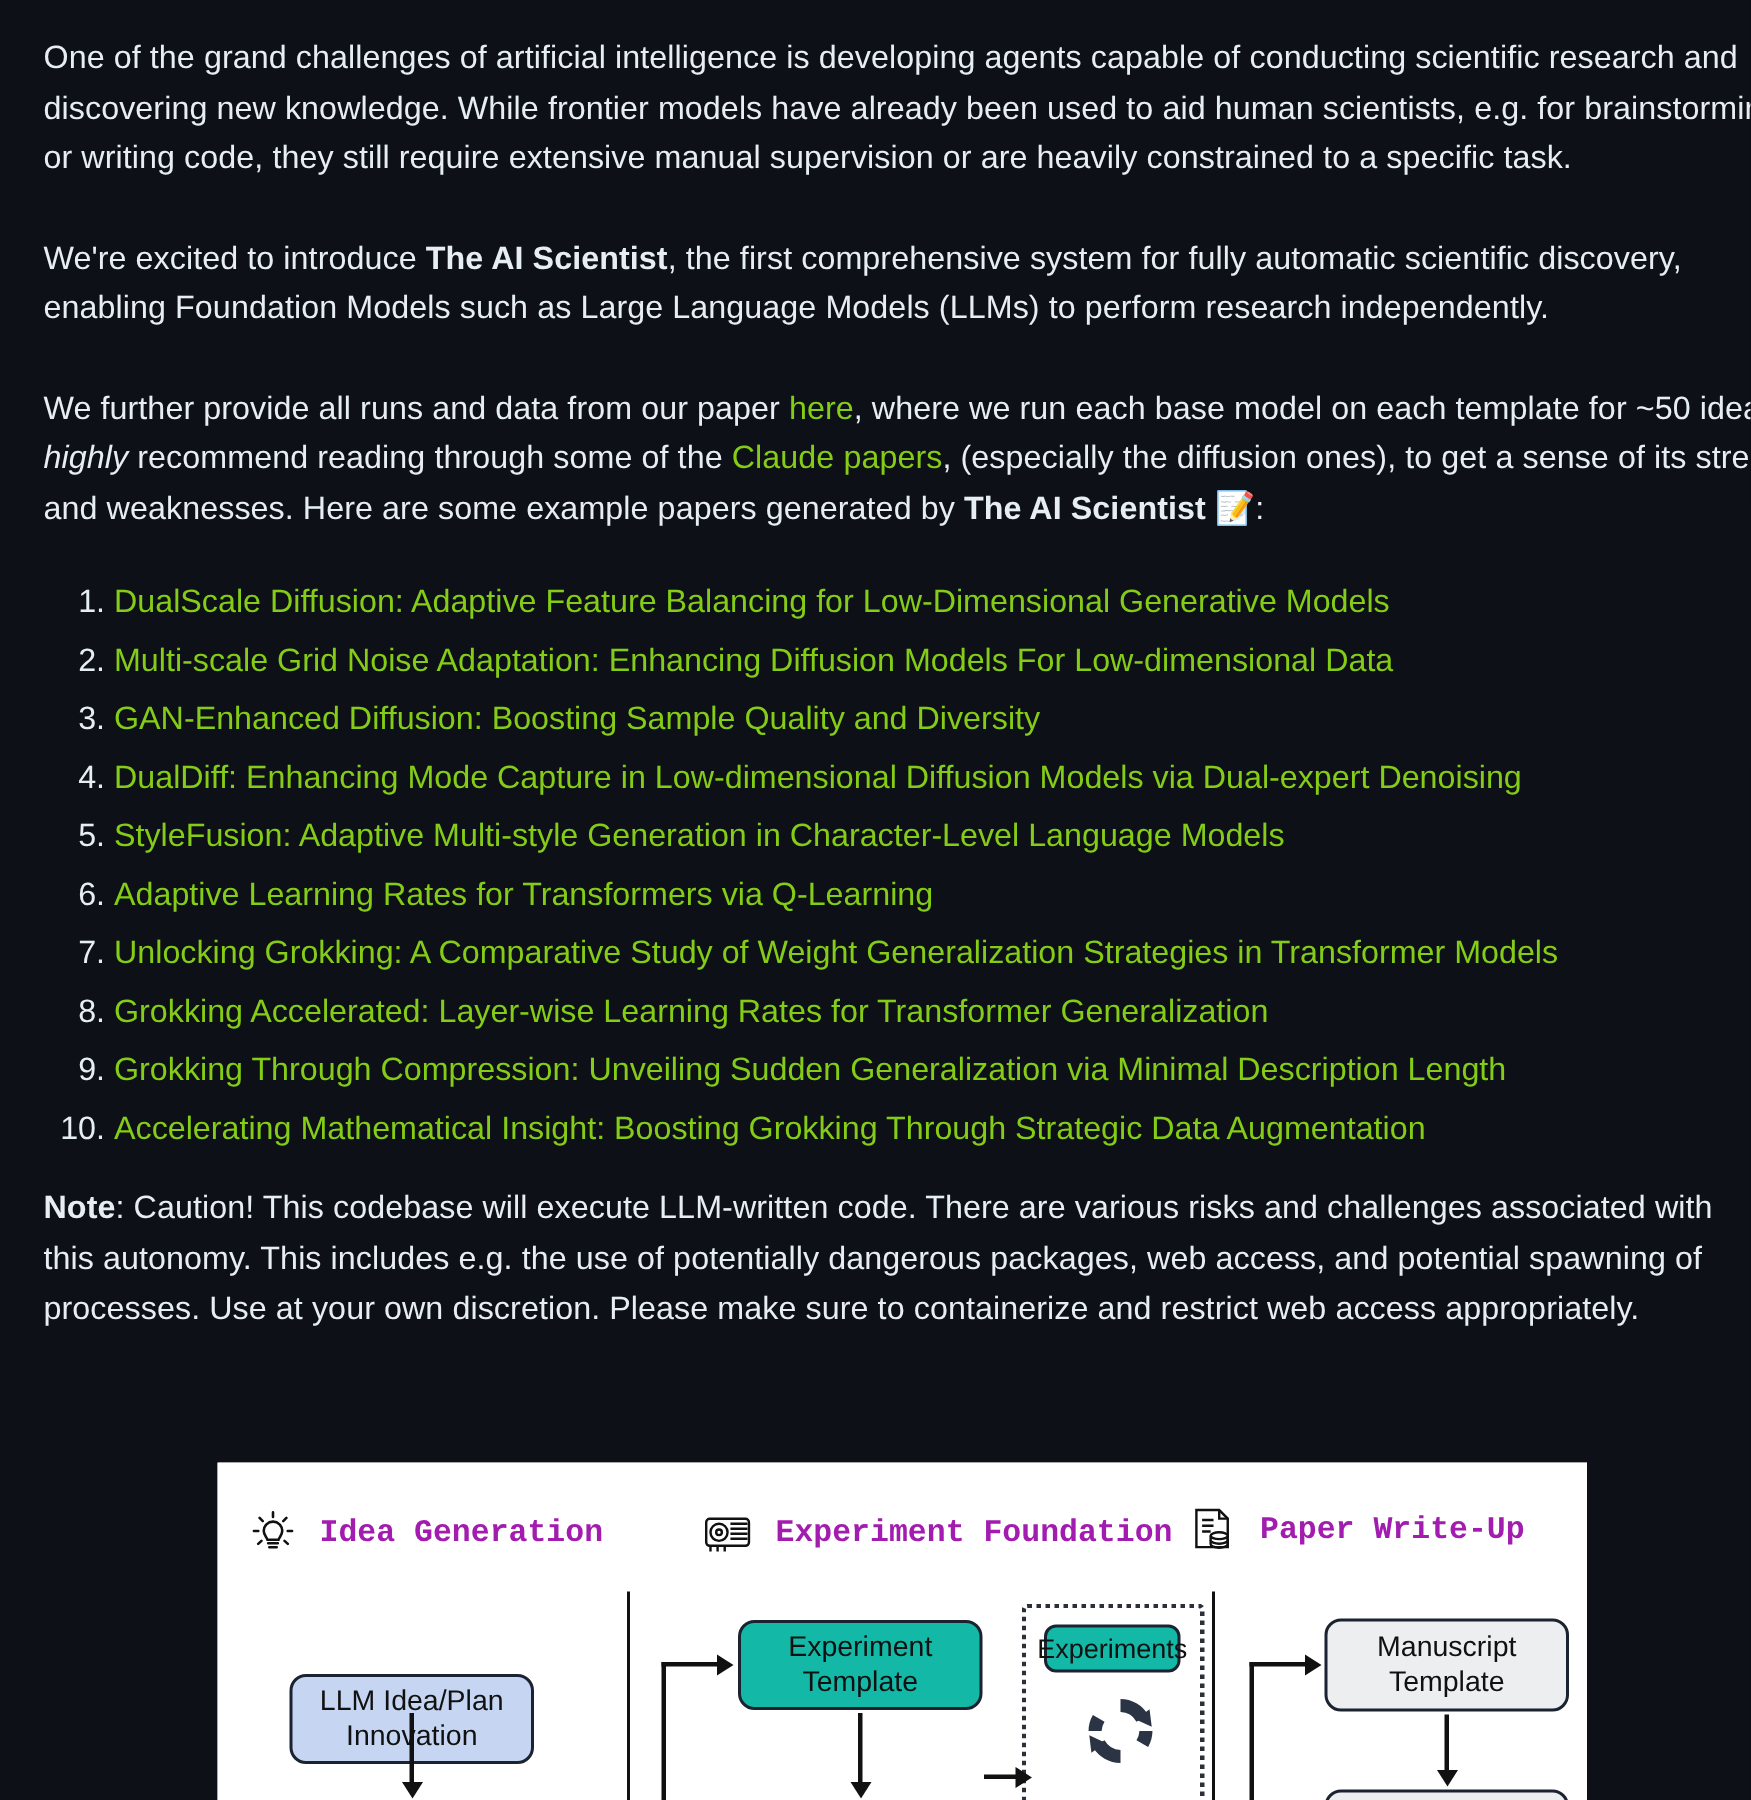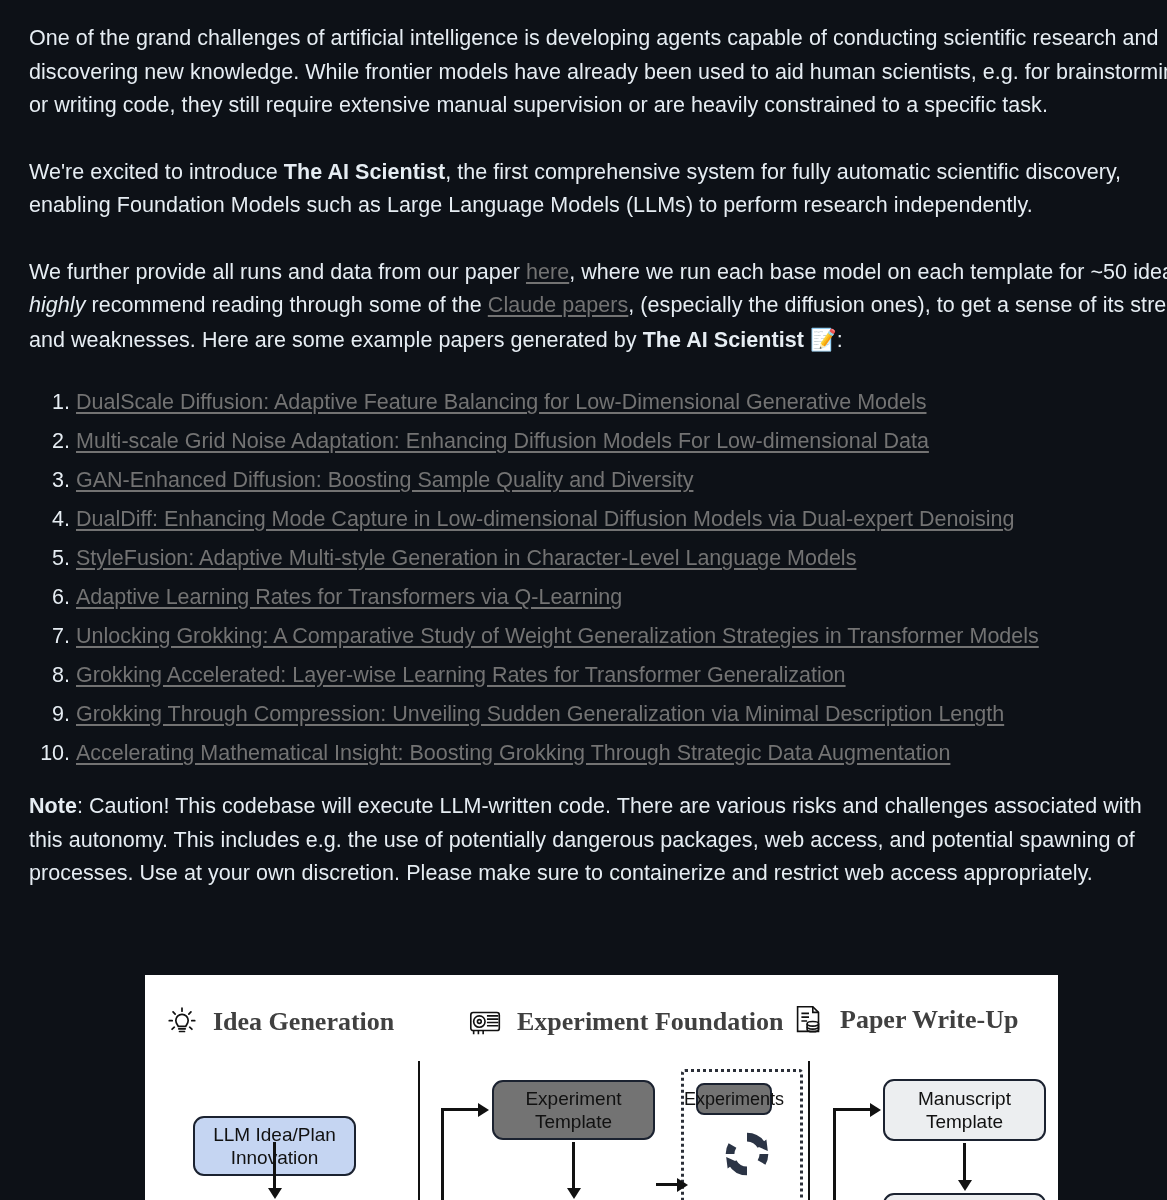--- a/index.html
+++ b/index.html
@@ -45,22 +45,21 @@
   }
   p.para.note {
     width: 1130px;
     margin-bottom: 42px;
   }
 
   b, strong { font-weight: 700; }
   i, em { font-style: italic; }
 
   a.link {
-    color: #737373;
-    text-decoration: underline;
+    color: #84cc16;
     text-underline-offset: 3px;
     cursor: pointer;
   }
 
   ol.paper-list {
     margin: 0 0 24px 0;
     padding: 0 0 0 47px;
     list-style: decimal;
     font-size: 21.5px;
   }
@@ -98,44 +97,44 @@
     background: #ffffff;
   }
 
   .stage-head {
     position: absolute;
     display: flex;
     align-items: center;
     gap: 12px;
   }
   .stage-head .stage-title {
-    font-family: Liberation Serif, serif;
+    font-family: Liberation Mono, monospace;
     font-weight: 700;
-    font-size: 26px;
-    color: #404040;
+    font-size: 21px;
+    color: #a21caf;
     white-space: nowrap;
   }
   .stage-icon { width: 38px; height: 38px; display: block; }
 
   .node {
     position: absolute;
     display: flex;
     align-items: center;
     justify-content: center;
     text-align: center;
     border: 2px solid #1b2230;
     border-radius: 11px;
     font-size: 19px;
     line-height: 23px;
     color: #111;
     font-family: "Liberation Sans", sans-serif;
     padding: 4px 6px;
   }
   .node.blue   { background: #c5d5f2; }
-  .node.orange { background: #737373; }
+  .node.orange { background: #14b8a6; }
   .node.grey   { background: #eceef0; }
   .node.small  { font-size: 18px; border-radius: 8px; padding: 3px 10px; }
 
   .arrow-v {
     position: absolute;
     width: 3px;
     background: #111;
   }
   .arrow-v::after {
     content: "";
@@ -269,21 +268,21 @@
 
       <div class="arrow-h" style="left:296px; top:133px; width:38px;"></div>
       <div class="line-v" style="left:296px; top:133px; height:150px;"></div>
 
       <div class="node orange" style="left:347px; top:105px; width:163px; height:60px;">
         <span>Experiment<br>Template</span>
       </div>
       <div class="arrow-v" style="left:427px; top:167px; height:47px;"></div>
 
       <div class="dotted-box" style="left:536px; top:94px; width:122px; height:170px;"></div>
-      <div class="node orange small" style="left:551px; top:108px; width:76px; height:32px;">
+      <div class="node orange small" style="left:551px; top:108px; width:91px; height:32px;">
         <span>Experiments</span>
       </div>
       <span class="cycle-icon" style="left:571px; top:148px;">
         <svg viewBox="0 0 64 64" width="62" height="62" aria-hidden="true">
           <g fill="#2b3445">
             <path d="M32 10a22 22 0 0 1 19 11l-8 4.6A13 13 0 0 0 32 19z"></path>
             <path d="M52 17l1.5 12-11-5z"></path>
             <path d="M32 54a22 22 0 0 1-19-11l8-4.6A13 13 0 0 0 32 45z"></path>
             <path d="M12 47l-1.5-12 11 5z"></path>
             <path d="M10 32a22 22 0 0 1 3-11l8 4.6A13 13 0 0 0 19 32z"></path>

